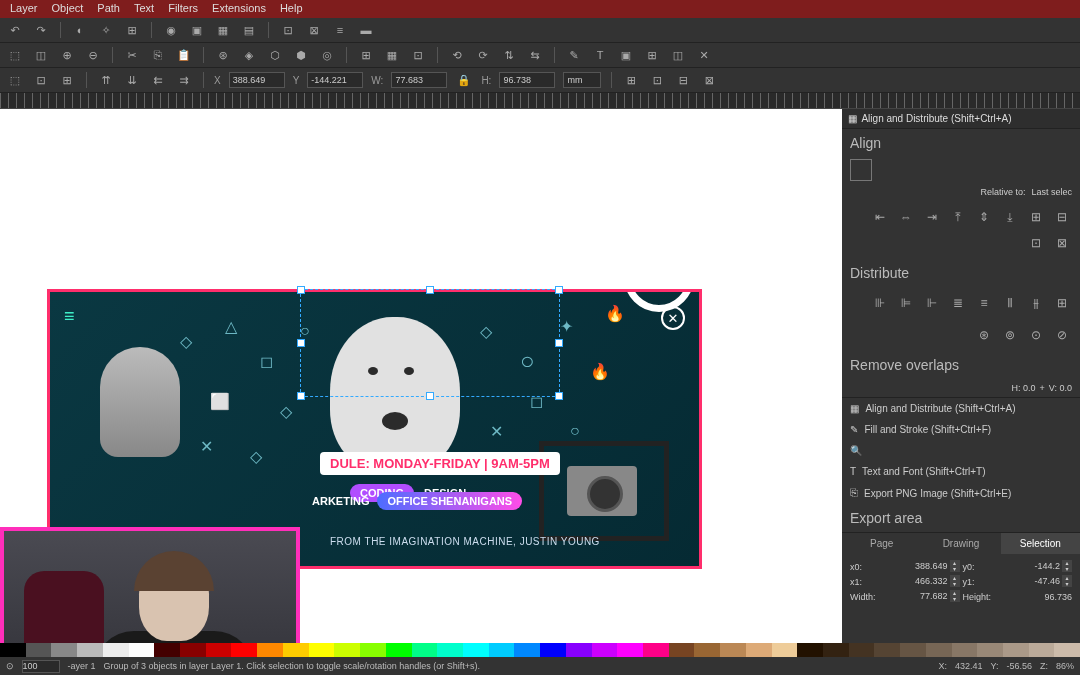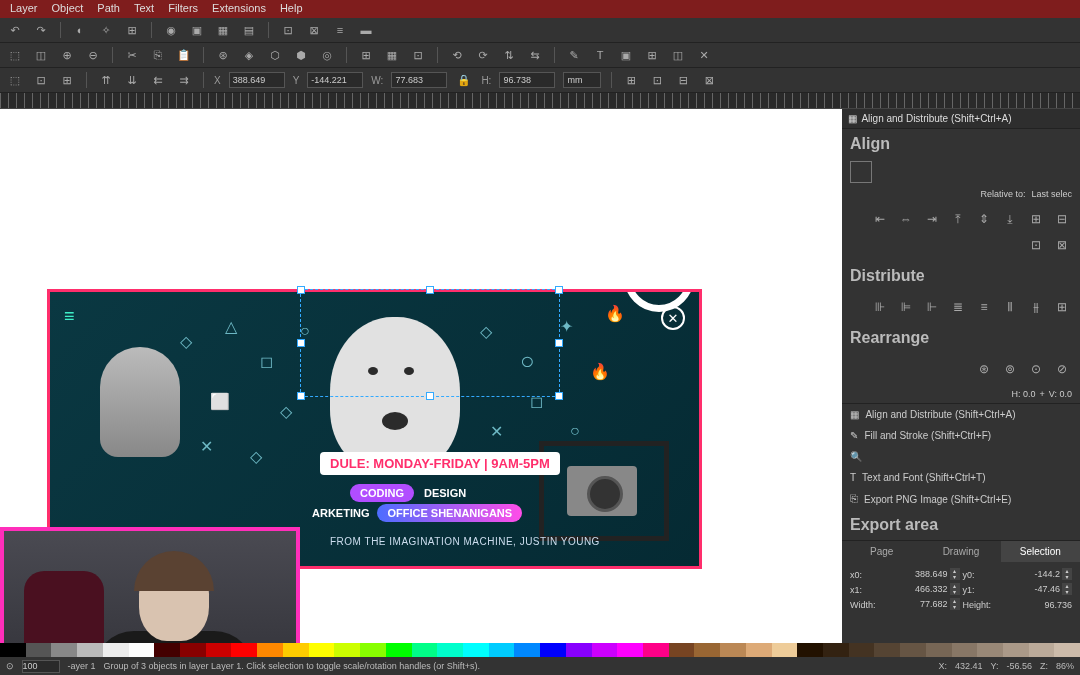--- a/index.html
+++ b/index.html
@@ -10,21 +10,21 @@
 .toolbar .tbtn{width:18px;height:18px;display:flex;align-items:center;justify-content:center;color:#aaa;font-size:11px;cursor:pointer}
 .toolbar .sep{width:1px;height:16px;background:#555;margin:0 2px}
 .toolbar input{width:56px;height:16px;background:#2a2a2a;border:1px solid #555;color:#ccc;font-size:9px;padding:0 3px}
 .toolbar .lbl{color:#999;font-size:10px}
 .ruler-h{height:16px;background:#2a2a2a;border-bottom:1px solid #444;position:relative;overflow:hidden}
 .ruler-h::before{content:"";position:absolute;inset:0;background:repeating-linear-gradient(90deg,#666 0,#666 1px,transparent 1px,transparent 8px)}
 .main{display:flex;height:calc(100% - 130px)}
 .canvas-area{flex:1;background:#fff;position:relative;overflow:hidden}
 .side{width:238px;background:#333;display:flex;flex-direction:column;font-size:10px}
 .side-title{background:#2e2e2e;padding:4px 6px;color:#ddd;display:flex;align-items:center;gap:4px;border-bottom:1px solid #222}
-.side-section{padding:6px 8px;color:#bbb;font-weight:bold;font-size:16px}
+.side-section{padding:6px 8px;color:#bbb;font-weight:normal;font-size:14px}
 .align-box{width:22px;height:22px;border:1px solid #777;margin:2px 8px}
 .relative-row{display:flex;justify-content:flex-end;padding:4px 8px;gap:6px;align-items:center;font-size:9px}
 .icon-grid{display:flex;flex-wrap:wrap;gap:6px;padding:6px 8px;justify-content:flex-end}
 .icon-grid .ib{width:20px;height:20px;display:flex;align-items:center;justify-content:center;color:#aaa;font-size:12px;cursor:pointer}
 .overlap-row{display:flex;padding:4px 8px;gap:4px;font-size:9px;justify-content:flex-end;align-items:center}
 .panel-list{border-top:1px solid #222}
 .panel-item{padding:5px 8px;display:flex;align-items:center;gap:6px;font-size:10px;color:#ccc;cursor:pointer}
 .panel-item input{flex:1;background:#2a2a2a;border:1px solid #555;color:#888;font-size:9px;height:16px;padding:0 4px}
 .export-tabs{display:flex;border-top:1px solid #222}
 .export-tabs .et{flex:1;text-align:center;padding:5px;font-size:10px;cursor:pointer;color:#aaa}
@@ -45,21 +45,21 @@
 .mic{position:absolute;left:50px;top:55px;width:80px;height:110px;background:linear-gradient(#bbb,#888);border-radius:40px 40px 18px 18px}
 .cam-rig{position:absolute;right:20px;bottom:15px;width:140px;height:140px}
 .ring{position:absolute;right:5px;top:-50px;width:70px;height:70px;border:7px solid #fff;border-radius:50%}
 .rig{position:absolute;left:0;top:30px;width:130px;height:100px;border:5px solid #222}
 .cam{position:absolute;left:28px;top:55px;width:70px;height:50px;background:#888;border-radius:4px}
 .cam::after{content:"";position:absolute;left:20px;top:10px;width:30px;height:30px;background:#333;border-radius:50%;border:3px solid #555}
 .sched{position:absolute;left:270px;top:160px;background:#fff;color:#ff2e6c;font-weight:bold;font-size:13px;padding:4px 10px;border-radius:4px}
 .tags{position:absolute;left:300px;top:192px;display:flex;gap:8px}
 .pill{background:#b14dff;color:#fff;padding:3px 10px;border-radius:12px;font-size:11px;font-weight:bold}
 .pill.plain{background:transparent;padding:3px 2px}
-.tags2{position:absolute;left:260px;top:212px;display:flex;gap:6px}
+.tags2{position:absolute;left:260px;top:200px;display:flex;gap:6px}
 .sub{position:absolute;left:280px;top:244px;color:#cde;font-size:10px;letter-spacing:.5px}
 .sel{position:absolute;border:1px dashed #3af;pointer-events:none}
 .sel .h{position:absolute;width:8px;height:8px;background:#fff;border:1px solid #3af}
 .webcam{position:absolute;left:0;top:418px;width:300px;height:210px;border:4px solid #ff2eba;background:linear-gradient(#4a4a52,#2a2a30);overflow:hidden}
 .webcam .person{position:absolute;left:80px;top:20px;width:170px;height:200px}
 .webcam .head{position:absolute;left:55px;top:5px;width:70px;height:85px;background:#d9c3b0;border-radius:45% 45% 40% 40%}
 .webcam .hair{position:absolute;left:50px;top:0;width:80px;height:40px;background:#5a4232;border-radius:40px 40px 0 0}
 .webcam .body{position:absolute;left:10px;top:80px;width:160px;height:130px;background:#1a1a1a;border-radius:40px 40px 0 0}
 .webcam .chair{position:absolute;left:20px;top:40px;width:80px;height:150px;background:#4a1020;border-radius:20px}
 .palette{position:absolute;left:0;bottom:18px;height:14px;width:100%;display:flex}
@@ -254,27 +254,27 @@
     <div class="icon-grid">
       <div class="ib">⊪</div>
       <div class="ib">⊫</div>
       <div class="ib">⊩</div>
       <div class="ib">≣</div>
       <div class="ib">≡</div>
       <div class="ib">⫴</div>
       <div class="ib">⫵</div>
       <div class="ib">⊞</div>
     </div>
-    <div class="side-section">Rearrange</div>
     <div class="icon-grid">
       <div class="ib">⊛</div>
       <div class="ib">⊚</div>
       <div class="ib">⊙</div>
       <div class="ib">⊘</div>
     </div>
+    <div class="side-section">Remove overlaps</div>
     <div class="overlap-row">
       <span>H: 0.0</span>
       <span>+</span>
       <span>V: 0.0</span>
     </div>
 
     <div class="panel-list">
       <div class="panel-item">
           <span>▦</span>
           <span>Align and Distribute (Shift+Ctrl+A)</span>

